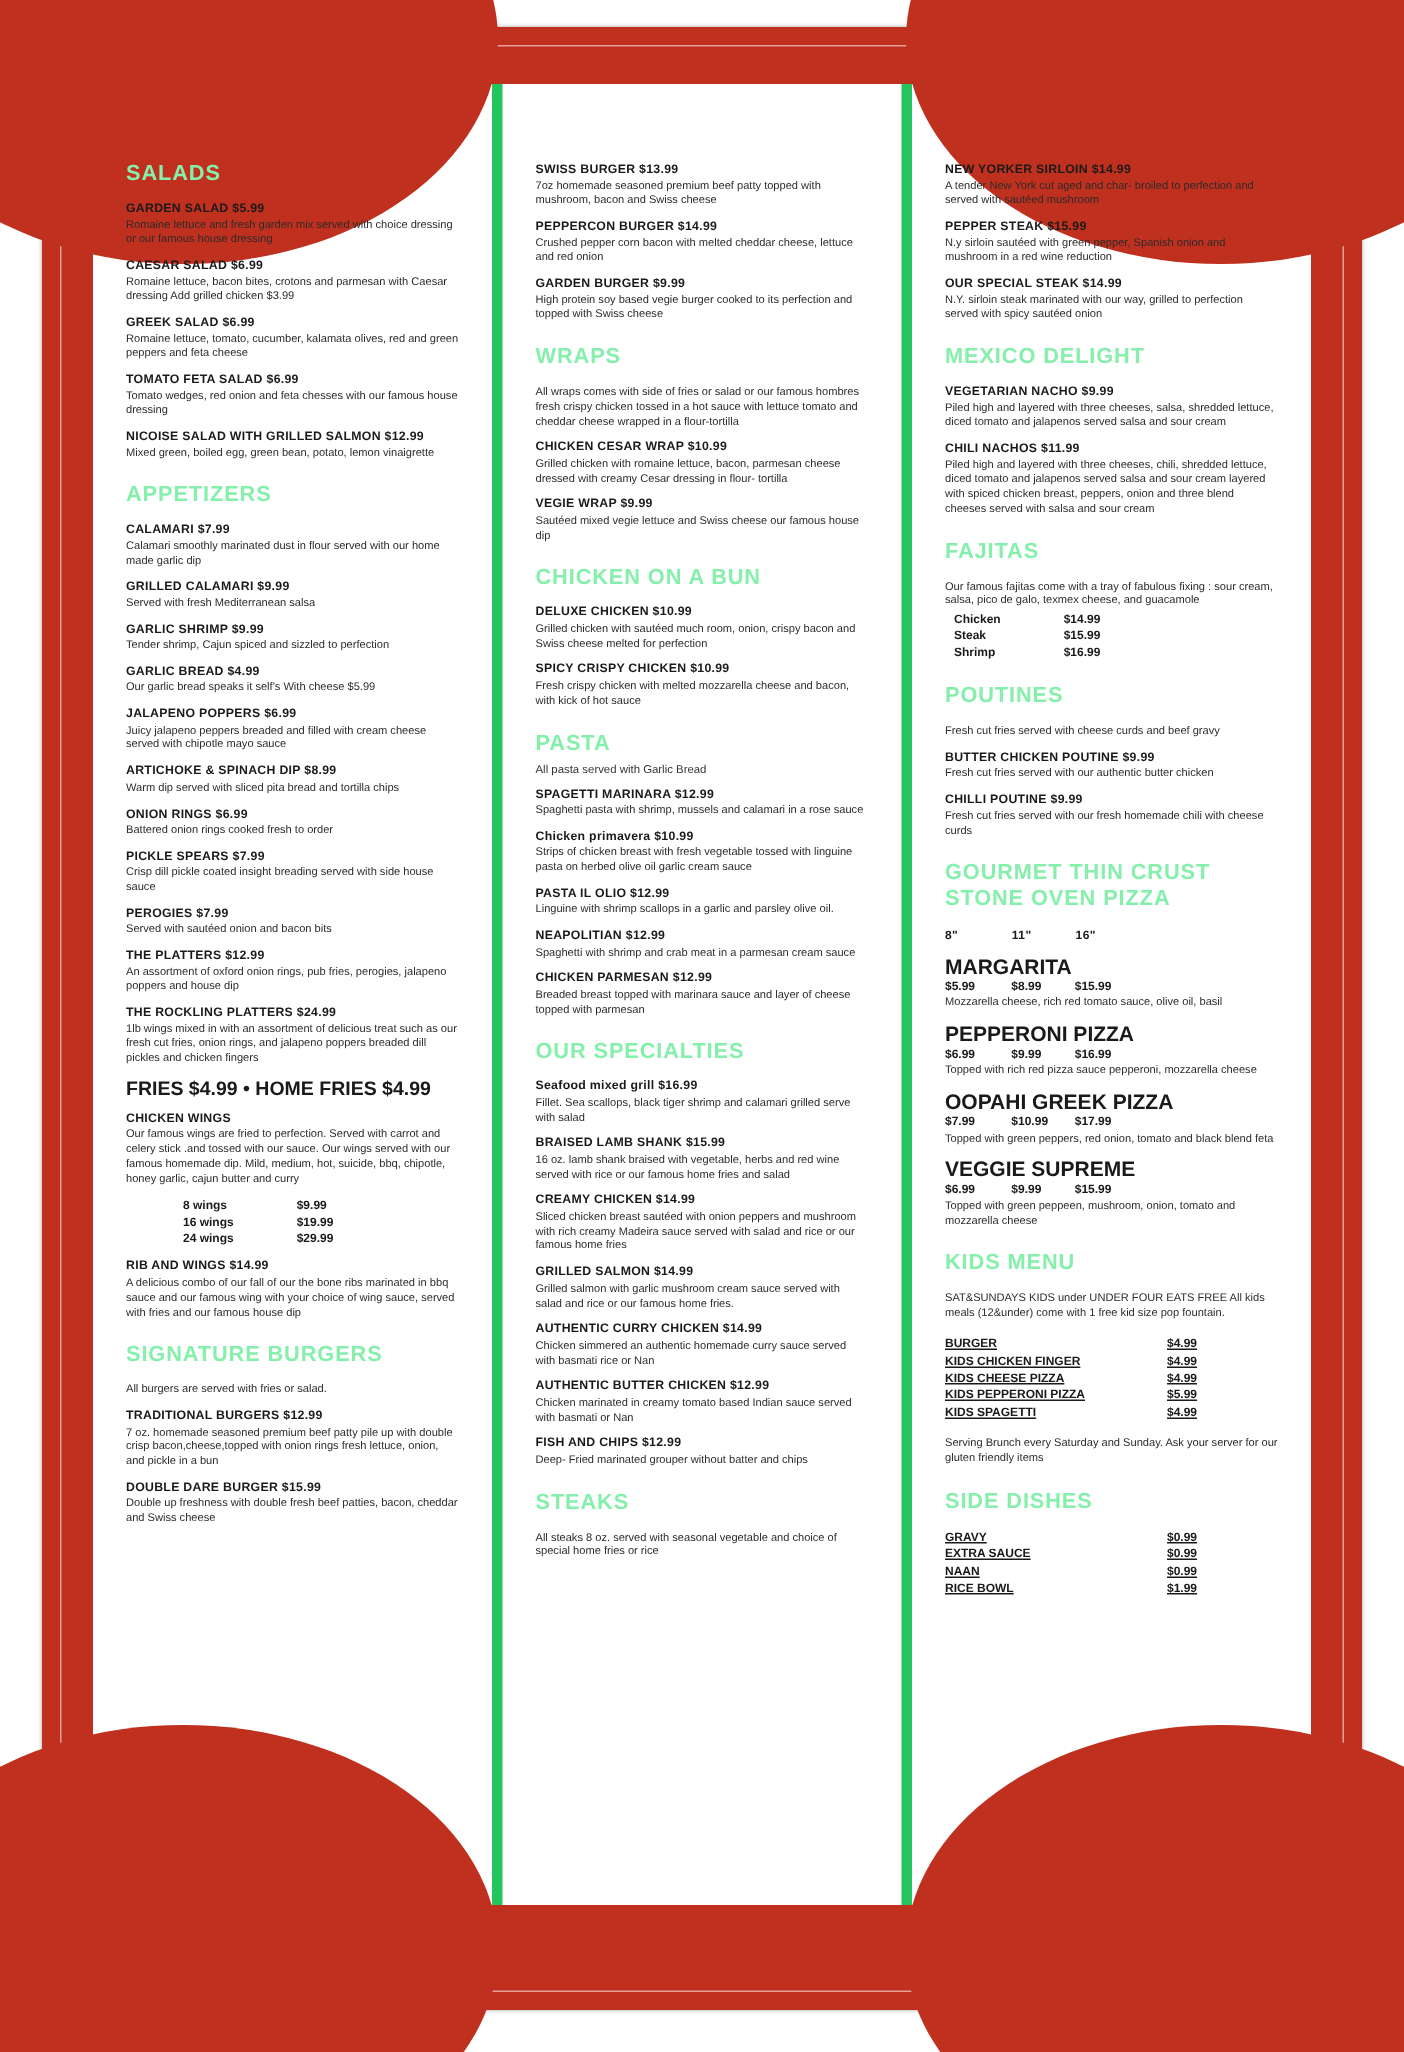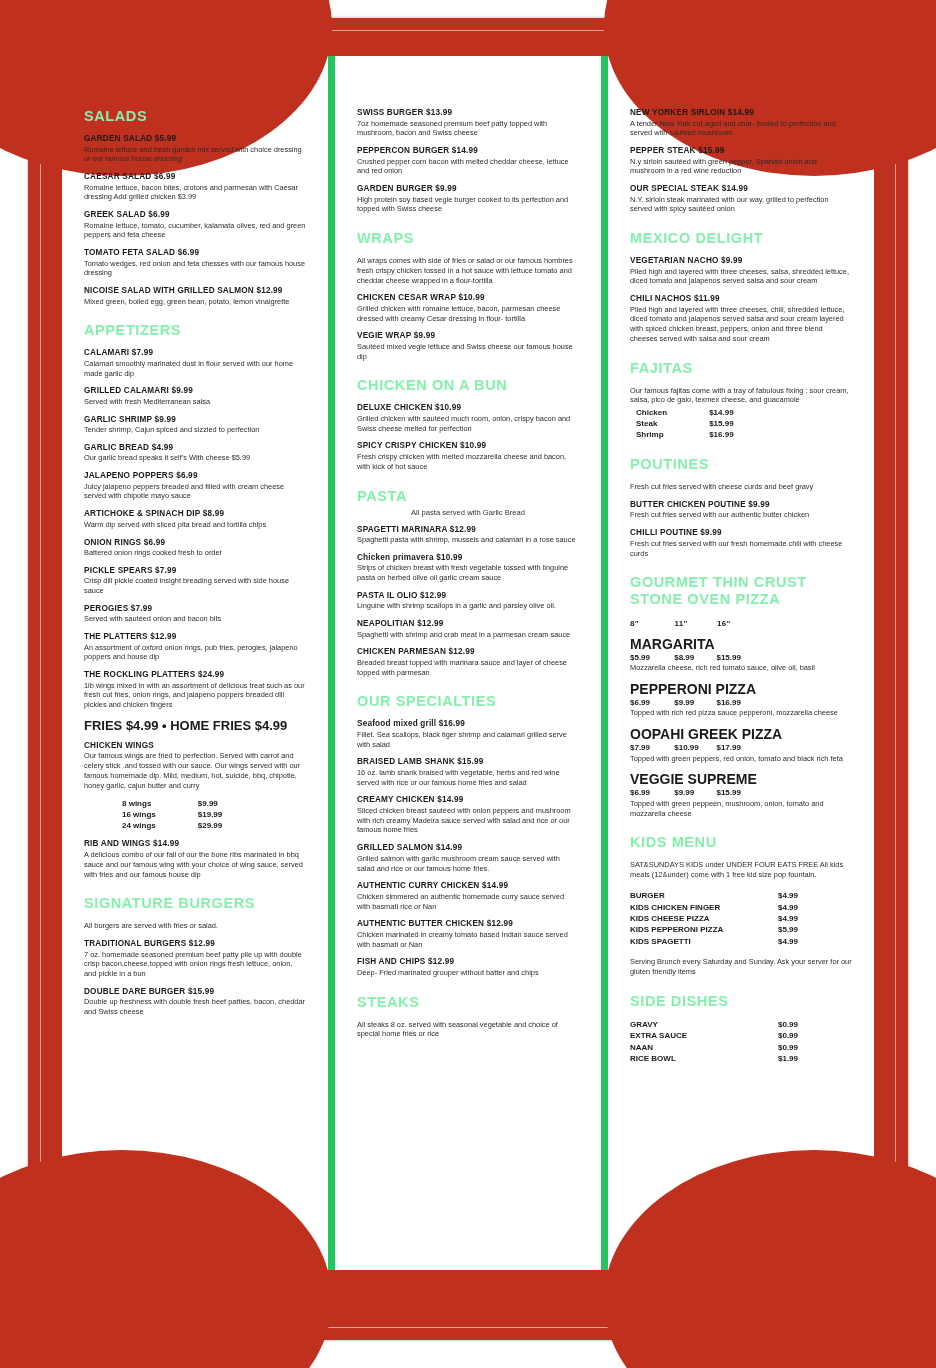--- a/index.html
+++ b/index.html
@@ -75,21 +75,21 @@
   h2.section {
     color: #86efac;
     font-size: 14.5px;
     letter-spacing: 0.6px;
     margin: 16px 0 10px 0;
     font-weight: bold;
   }
   h2.section.first { margin-top: 0; }
   h2.section.two-line { line-height: 1.18; }
   .section-note {
-    text-align: center;
+    text-align: left;
     font-size: 7.6px;
     color: #333;
     margin: -6px 0 8px 0;
   }
 
   .item { margin-bottom: 8px; }
   .item-title {
     font-size: 8.2px;
     font-weight: bold;
     color: #1a1a1a;
@@ -162,20 +162,21 @@
   table.kids-table, table.side-table {
     border-collapse: collapse;
     font-size: 8px;
     width: 100%;
     margin-bottom: 10px;
   }
   table.kids-table td, table.side-table td {
     padding: 1.2px 0;
     font-weight: bold;
     color: #1a1a1a;
+    text-decoration: underline;
   }
   table.kids-table td.price, table.side-table td.price {
     text-align: left;
     width: 74px;
   }
   .brunch-note {
     font-size: 7.4px;
     line-height: 1.34;
     color: #2b2b2b;
     margin-bottom: 8px;
@@ -637,21 +638,21 @@
           </div>
           <div class="item-desc">Topped with rich red pizza sauce pepperoni, mozzarella cheese</div>
         </div>
         <div class="pizza-item">
           <div class="pizza-name">OOPAHI GREEK PIZZA</div>
           <div class="pizza-prices">
             <span class="p1">$7.99</span>
             <span class="p2">$10.99</span>
             <span>$17.99</span>
           </div>
-          <div class="item-desc">Topped with green peppers, red onion, tomato and black rich feta</div>
+          <div class="item-desc">Topped with green peppers, red onion, tomato and black blend feta</div>
         </div>
         <div class="pizza-item">
           <div class="pizza-name">VEGGIE SUPREME</div>
           <div class="pizza-prices">
             <span class="p1">$6.99</span>
             <span class="p2">$9.99</span>
             <span>$15.99</span>
           </div>
           <div class="item-desc">Topped with green peppeen, mushroom, onion, tomato and mozzarella cheese</div>
         </div>

